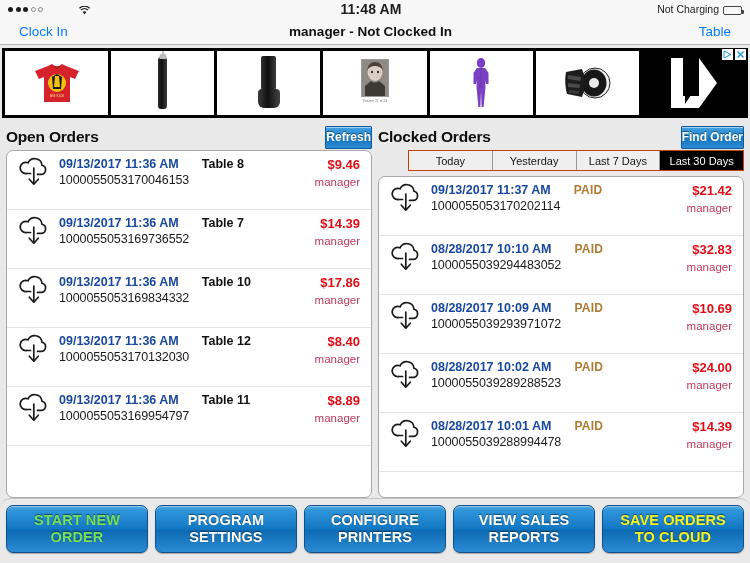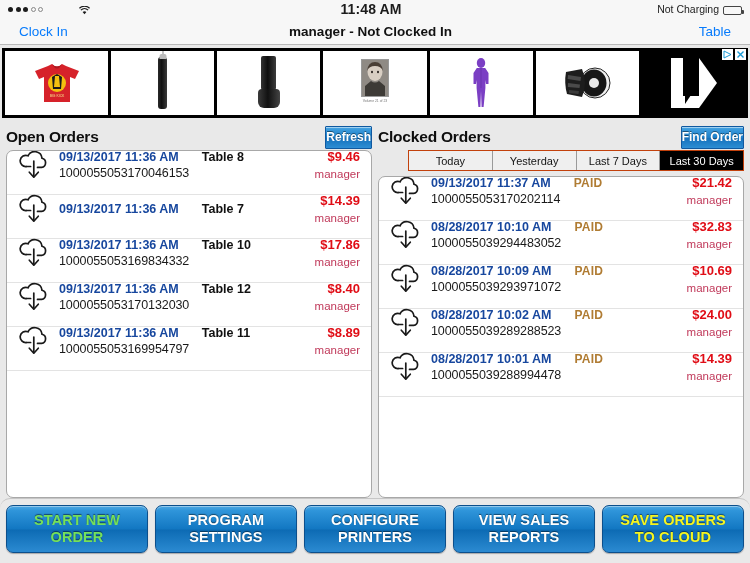--- a/index.html
+++ b/index.html
@@ -108,21 +108,21 @@
   .seg:last-child { border-right: none; }
   .seg.active { background: #000; color: #fff; }
 
   .list-card {
     flex: 1 1 auto; min-height: 0; background: #fff;
     border: 1px solid #a8a8a8; border-radius: 7px; overflow: hidden;
   }
   .order-row {
     display: flex; align-items: center; gap: 9px;
     padding: 8px 11px 24px 10px; border-bottom: 1px solid #e3e3e3;
-    cursor: pointer; height: 44px;
+    cursor: pointer; height: 59px;
   }
   .cloud-ico { flex: 0 0 33px; width: 33px; height: 30px; }
   .row-main { flex: 1 1 auto; min-width: 0; }
   .row-line1 { display: flex; align-items: baseline; }
   .row-date { font-size: 12.5px; font-weight: bold; color: #17479e; white-space: nowrap; }
   .row-mid { font-size: 12.5px; font-weight: bold; color: #111; margin-left: 23px; white-space: nowrap; }
   .row-mid.paid { color: #b07c33; font-weight: bold; font-size: 12px; letter-spacing: .2px; }
   .row-id { font-size: 12.5px; color: #1a1a1a; margin-top: 2px; letter-spacing: -.1px; }
   .row-right { flex: 0 0 auto; text-align: right; min-width: 56px; }
   .row-amount { font-size: 13px; font-weight: bold; color: #e00d16; white-space: nowrap; }
@@ -311,20 +311,21 @@
                 <path d="M9.5 16.5 A5.6 5.6 0 1 1 11 5.8 A7.4 7.4 0 0 1 25 8.2 A4.7 4.7 0 0 1 24.6 17.4 L20.5 17.4" fill="none" stroke="#1a1a1a" stroke-width="1.7" stroke-linecap="round"></path>
                 <path d="M9.5 16.5 L13.6 16.5" fill="none" stroke="#1a1a1a" stroke-width="1.7" stroke-linecap="round"></path>
                 <path d="M16.8 11 L16.8 26.5" stroke="#1a1a1a" stroke-width="1.7" stroke-linecap="round"></path>
                 <path d="M12.3 22.2 L16.8 27.2 L21.3 22.2" fill="none" stroke="#1a1a1a" stroke-width="1.7" stroke-linecap="round" stroke-linejoin="round"></path>
               </svg></span>
             <div class="row-main">
               <div class="row-line1">
                 <span class="row-date">09/13/2017 11:36 AM</span>
                 <span class="row-mid">Table 7</span>
               </div>
+              <div class="row-id">1000055053169736552</div>
             </div>
             <div class="row-right">
               <div class="row-amount">$14.39</div>
               <div class="row-user">manager</div>
             </div>
           </div>
           <div class="order-row">
             <span class="cloud-ico"><svg width="33" height="30" viewBox="0 0 33 30">
                 <path d="M9.5 16.5 A5.6 5.6 0 1 1 11 5.8 A7.4 7.4 0 0 1 25 8.2 A4.7 4.7 0 0 1 24.6 17.4 L20.5 17.4" fill="none" stroke="#1a1a1a" stroke-width="1.7" stroke-linecap="round"></path>
                 <path d="M9.5 16.5 L13.6 16.5" fill="none" stroke="#1a1a1a" stroke-width="1.7" stroke-linecap="round"></path>

